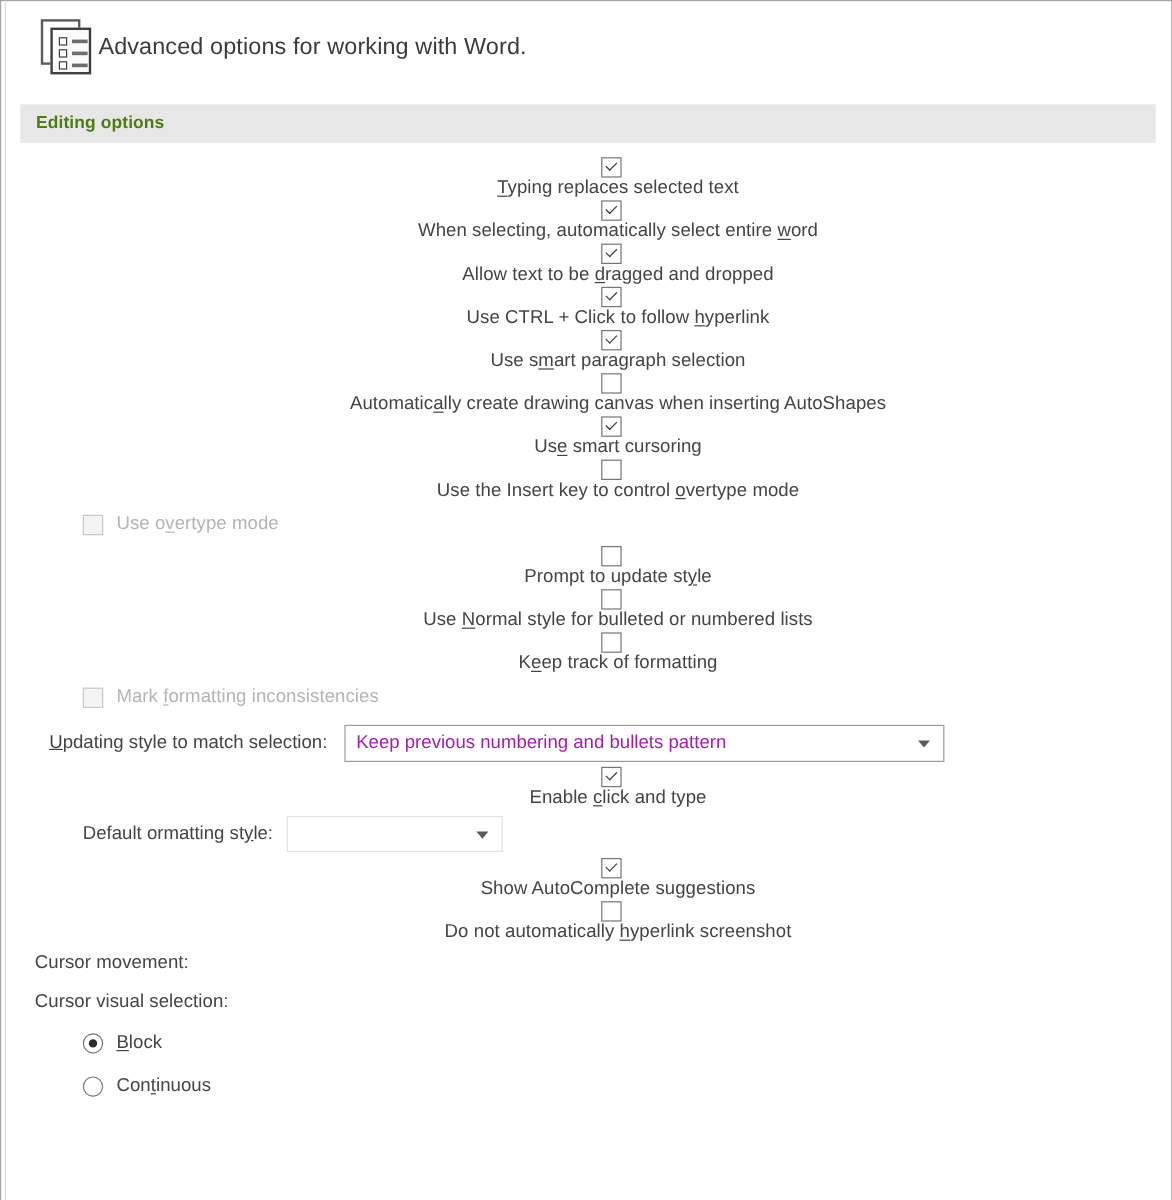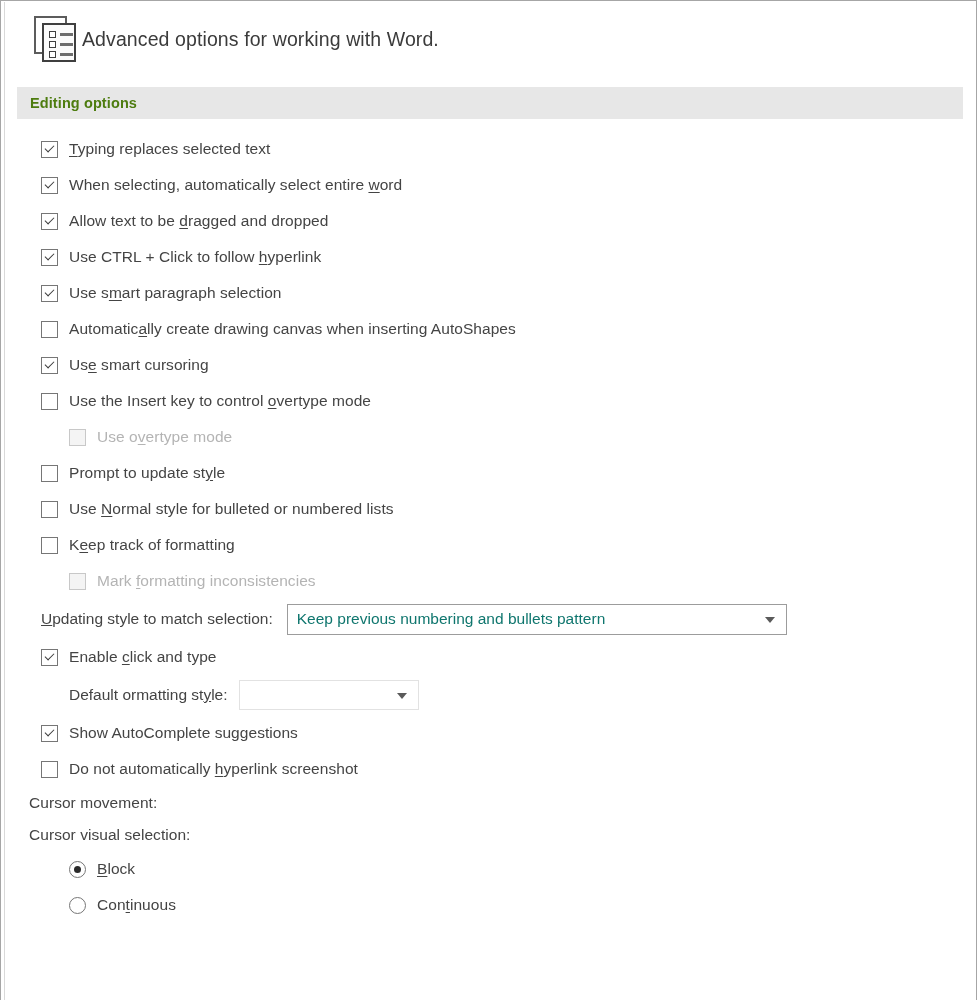--- a/index.html
+++ b/index.html
@@ -88,21 +88,21 @@
     top: 130px;
     width: 977px;
   }
   .row {
     position: relative;
     height: 36px;
     display: flex;
     align-items: center;
   }
 
-  .indent-0 { padding-left: 40px; }
+  .indent-0 { padding-left: 40px; flex-direction: column; }
   .indent-1 { padding-left: 68px; }
 
   
   .cb {
     width: 17px;
     height: 17px;
     box-sizing: border-box;
     border: 1px solid #767676;
     background: #ffffff;
     position: relative;
@@ -181,21 +181,21 @@
   .combo {
     box-sizing: border-box;
     background: #ffffff;
     position: relative;
     display: flex;
     align-items: center;
     flex: none;
   }
   .combo .combo-text {
     font-size: 15.5px;
-    color: #0f766e;
+    color: #a21caf;
     margin-left: 9px;
     white-space: nowrap;
     overflow: hidden;
   }
   .combo .arrow {
     position: absolute;
     right: 11px;
     top: 50%;
     margin-top: -2px;
     width: 0; height: 0;

